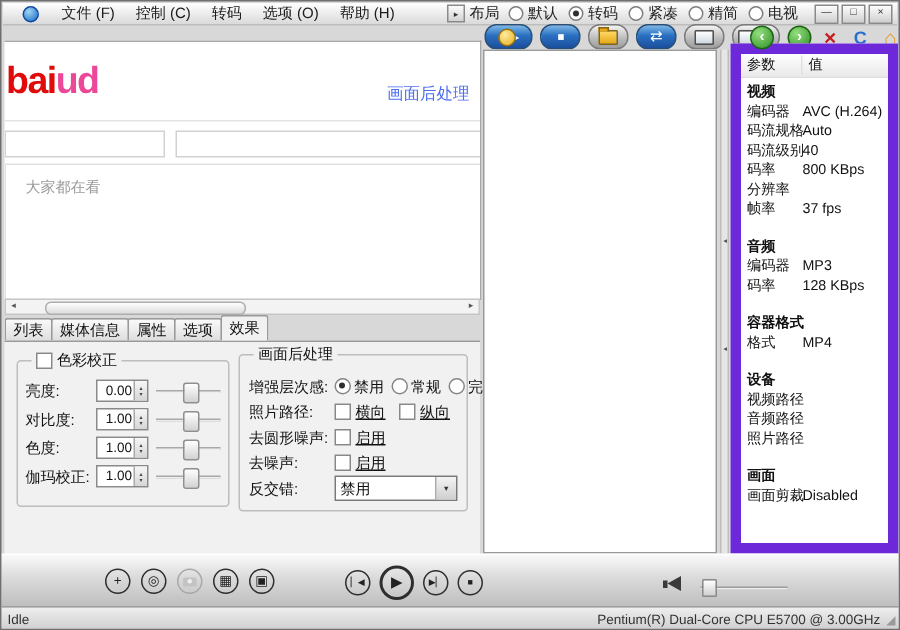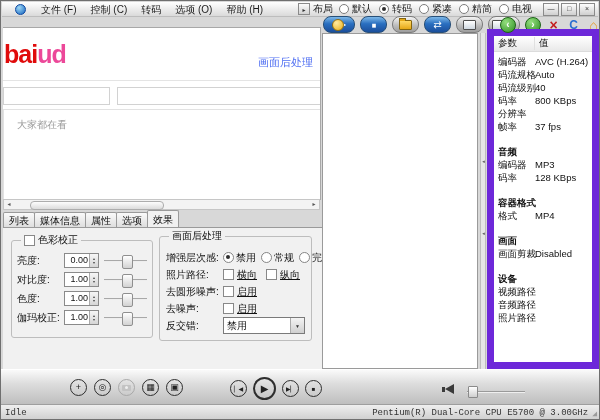--- a/index.html
+++ b/index.html
@@ -65,21 +65,21 @@
   .harrow.r{right:0;}
   .hthumb{position:absolute;left:26px;top:1px;width:132px;height:7px;background:linear-gradient(#fdfdfd,#dcdcdc);
           border:1px solid #adadad;border-radius:4px;}
   
   .tabbar{position:absolute;left:2px;top:209px;width:317px;height:17px;display:flex;align-items:flex-end;
           font-size:10px;color:#111;}
   .tab{padding:2px 5px 1px 5px;border:1px solid #9a9a9a;border-bottom:none;margin-right:-1px;
        background:linear-gradient(#fafafa,#dedede);border-radius:2px 2px 0 0;height:11px;line-height:11px;}
   .tab.active{background:#f1f1f1;height:13px;line-height:13px;position:relative;z-index:3;}
   .tabcontent{position:absolute;left:2px;top:226px;width:317px;height:142px;background:#f1f1f1;
-              border-top:1px solid #9a9a9a;font-size:10px;color:#111;padding-left:36px;}
+              border-top:1px solid #9a9a9a;font-size:10px;color:#111;}
   
   .group{position:absolute;border:1px solid #bdbdbd;border-radius:3px;}
   .g1{left:8px;top:12px;width:140px;height:96px;}
   .g2{left:156px;top:8px;width:151px;height:103px;}
   .legend{position:absolute;top:-8px;left:9px;background:#f1f1f1;padding:0 3px;display:flex;align-items:center;font-size:10px;}
   .cb{width:9px;height:9px;border:1px solid #888;background:#fff;margin-right:3px;flex:none;}
   .g1rows{position:absolute;left:0;top:10px;right:0;}
   .g1row{display:flex;align-items:center;height:19px;padding:0 5px;}
   .clabel{width:47px;white-space:nowrap;}
   .spin{display:flex;width:33px;height:13px;border:1px solid #8a8a8a;background:#fff;flex:none;}
@@ -132,21 +132,21 @@
   .cbtn.play{width:23px;height:23px;border-width:2px;font-size:10px;}
   .speaker{position:absolute;left:444px;top:14px;width:0;height:0;border-top:5px solid transparent;
            border-bottom:5px solid transparent;border-right:9px solid #3a3a3a;}
   .speaker::before{content:"";position:absolute;left:-3px;top:-2px;width:3px;height:5px;background:#3a3a3a;}
   .vtrack{position:absolute;left:466px;top:21px;width:58px;height:1px;background:#9a9a9a;border-bottom:1px solid #efefef;}
   .vhandle{position:absolute;left:467px;top:16px;width:8px;height:10px;background:linear-gradient(#ffffff,#cfcfcf);
            border:1px solid #8a8a8a;border-radius:1px;}
   
   .statusbar{position:absolute;left:0;top:403px;width:600px;height:17px;box-sizing:border-box;
              background:linear-gradient(#efefef,#cccccc);border-top:1px solid #9e9e9e;
-             display:flex;align-items:center;justify-content:space-between;font-size:9px;color:#333;padding:0 4px;font-family:Liberation Mono, monospace;}
+             display:flex;align-items:center;justify-content:space-between;font-size:9px;color:#333;padding:0 4px;}
   .grip{color:#9a9a9a;font-size:8px;margin-left:4px;}
   .statusright{display:flex;align-items:center;}
 </style>
 </head>
 <body>
 
 <div id="app">
 
   <div class="menubar">
     <span class="globe"></span>
@@ -371,20 +371,21 @@
     <span class="sparrow" style="top:198px">◂</span>
   </div>
 
   <div class="parampanel">
     <div class="pheader">
       <span class="phcol1">参数</span>
       <span class="phcol2">值</span>
     </div>
     <div class="pbody">
       <div class="psec">
+        <div class="ptitle">视频</div>
         <div class="prow">
             <span class="plabel">编码器</span>
             <span class="pvalue">AVC (H.264)</span>
           </div>
         <div class="prow">
             <span class="plabel">码流规格</span>
             <span class="pvalue">Auto</span>
           </div>
         <div class="prow">
             <span class="plabel">码流级别</span>
@@ -415,39 +416,39 @@
           </div>
       </div>
       <div class="psec">
         <div class="ptitle">容器格式</div>
         <div class="prow">
             <span class="plabel">格式</span>
             <span class="pvalue">MP4</span>
           </div>
       </div>
       <div class="psec">
+        <div class="ptitle">设备</div>
+        <div class="prow">
+            <span class="plabel">视频路径</span>
+            <span class="pvalue"></span>
+          </div>
+        <div class="prow">
+            <span class="plabel">音频路径</span>
+            <span class="pvalue"></span>
+          </div>
+        <div class="prow">
+            <span class="plabel">照片路径</span>
+            <span class="pvalue"></span>
+          </div>
+      </div>
+      <div class="psec">
         <div class="ptitle">画面</div>
         <div class="prow">
             <span class="plabel">画面剪裁</span>
             <span class="pvalue">Disabled</span>
-          </div>
-      </div>
-      <div class="psec">
-        <div class="ptitle">设备</div>
-        <div class="prow">
-            <span class="plabel">视频路径</span>
-            <span class="pvalue"></span>
-          </div>
-        <div class="prow">
-            <span class="plabel">音频路径</span>
-            <span class="pvalue"></span>
-          </div>
-        <div class="prow">
-            <span class="plabel">照片路径</span>
-            <span class="pvalue"></span>
           </div>
       </div>
     </div>
   </div>
 
   <div class="controlbar">
     <div class="lgroup">
       <span class="cbtn">
           <span>+</span>
         </span>

